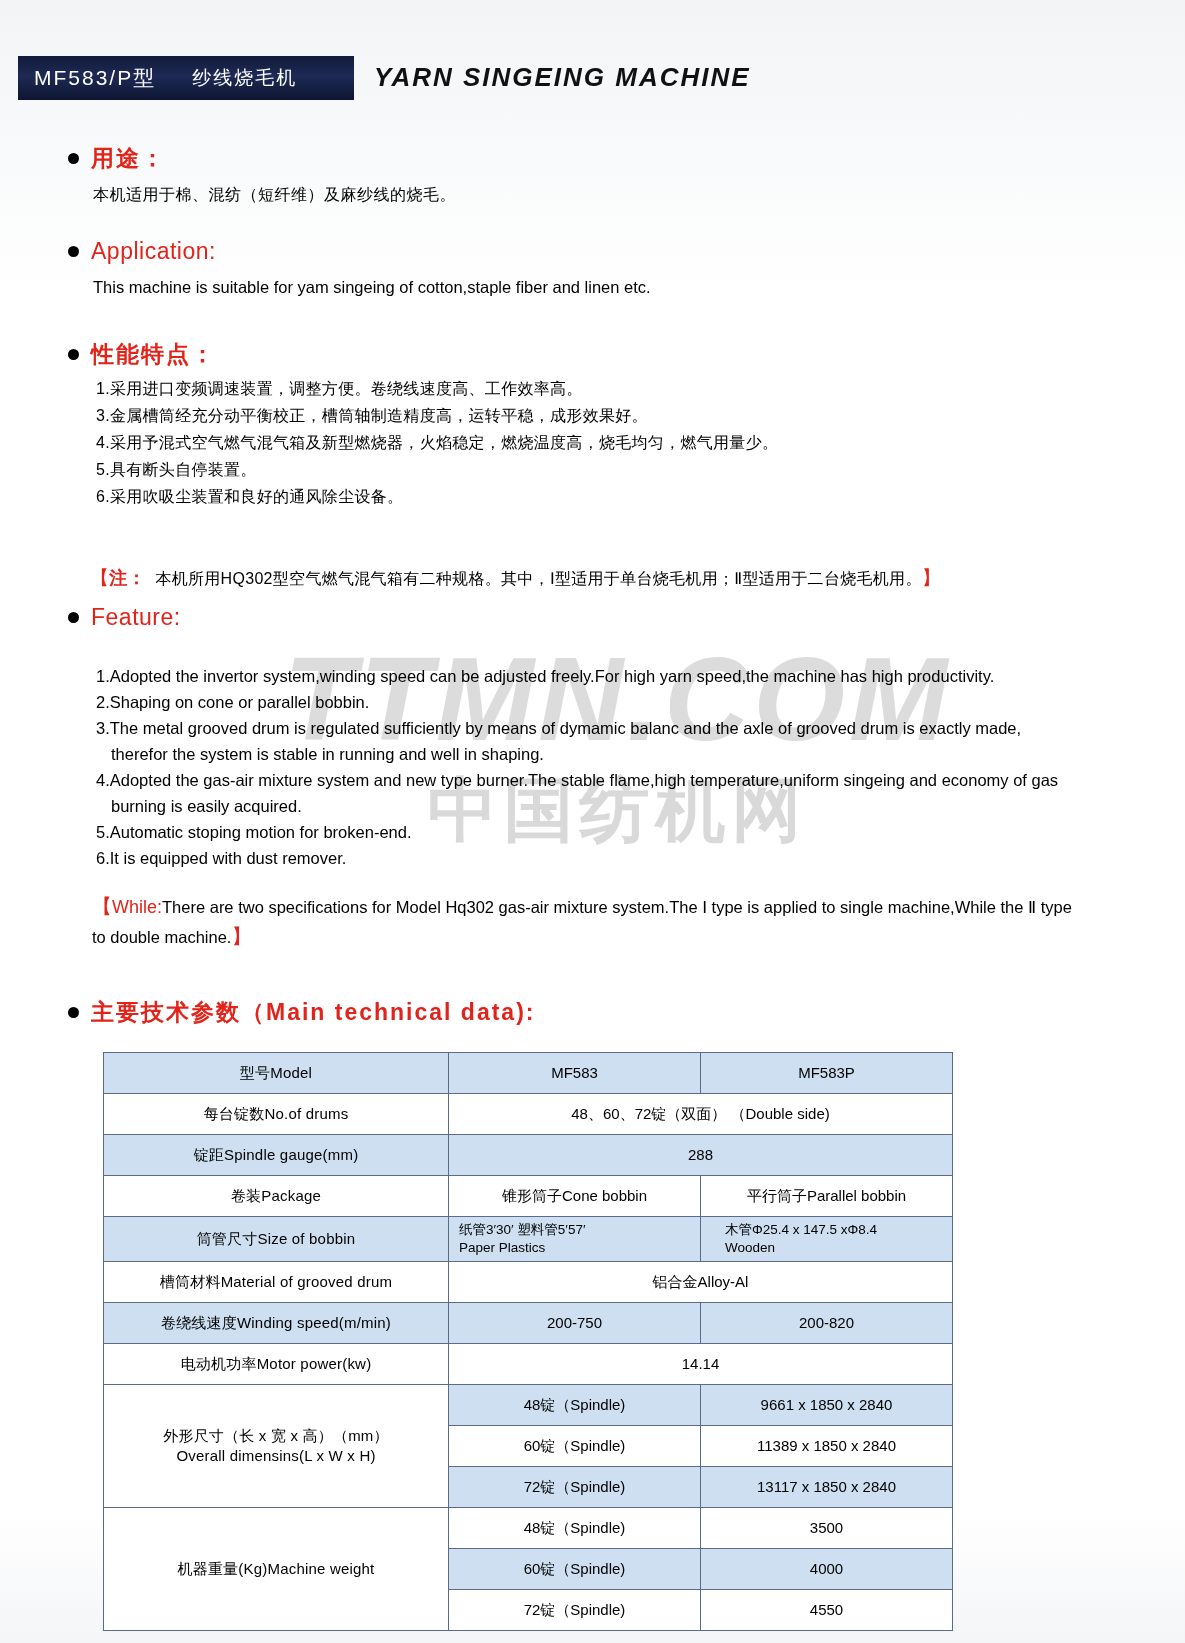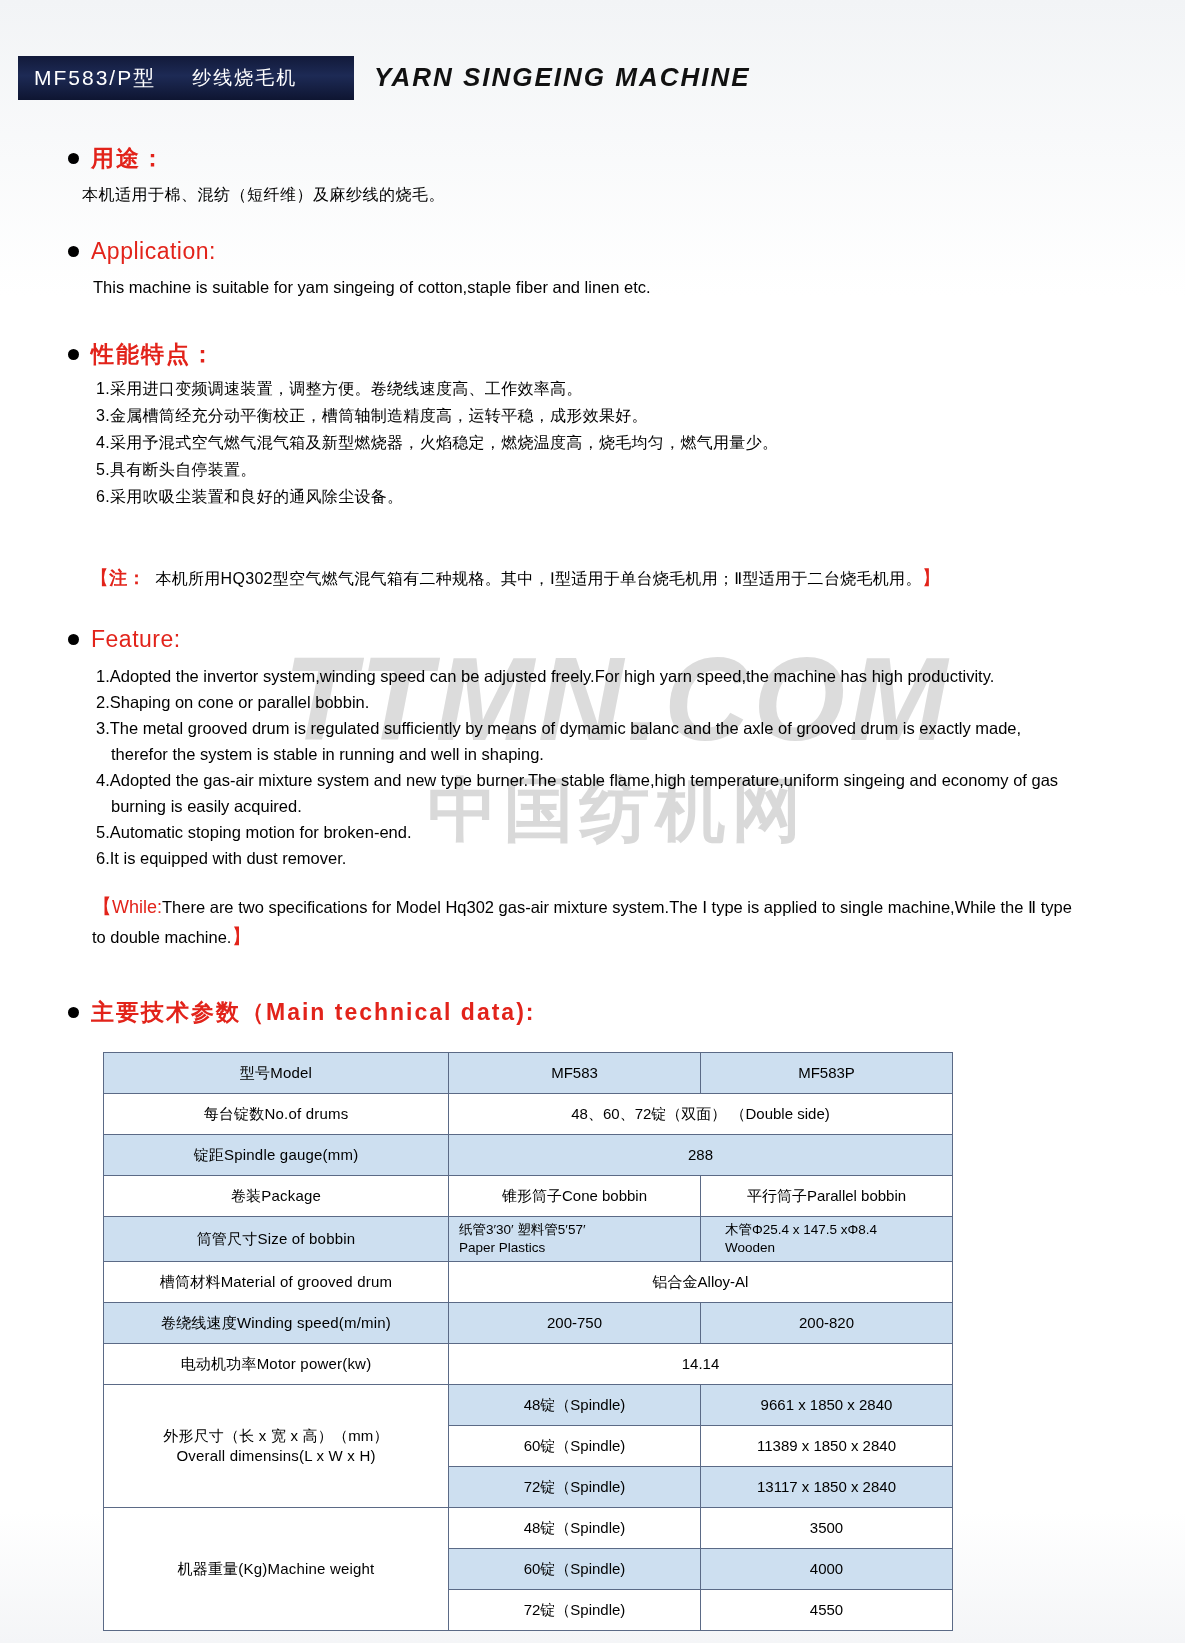--- a/index.html
+++ b/index.html
@@ -228,21 +228,21 @@
   <div class="wm-line1">TTMN.COM</div>
   <div class="wm-line2">中国纺机网</div>
 </div>
 
 <div class="content">
 
   <div class="sec-title" style="left:68px; top:143px;">
     <span class="bullet"></span>
     <span class="t-cn">用途：</span>
   </div>
-  <div class="body-cn" style="left:82px; top:182px; width:900px;">本机适用于棉、混纺（短纤维）及麻纱线的烧毛。</div>
+  <div class="body-cn" style="left:93px; top:182px; width:900px;">本机适用于棉、混纺（短纤维）及麻纱线的烧毛。</div>
 
   <div class="sec-title" style="left:68px; top:238px;">
     <span class="bullet"></span>
     <span class="t-en">Application:</span>
   </div>
   <div class="body-en" style="left:93px; top:275px; width:950px;">This machine is suitable for yam singeing of cotton,staple fiber and linen etc.</div>
 
   <div class="sec-title" style="left:68px; top:339px;">
     <span class="bullet"></span>
     <span class="t-cn">性能特点：</span>
@@ -252,21 +252,21 @@
     <div>3.金属槽筒经充分动平衡校正，槽筒轴制造精度高，运转平稳，成形效果好。</div>
     <div>4.采用予混式空气燃气混气箱及新型燃烧器，火焰稳定，燃烧温度高，烧毛均匀，燃气用量少。</div>
     <div>5.具有断头自停装置。</div>
     <div>6.采用吹吸尘装置和良好的通风除尘设备。</div>
   </div>
 
   <div class="note-cn" style="left:90px; top:565px; width:960px;">
     <span class="brk">【</span><span class="nlabel">注：</span>&nbsp;&nbsp;<span>本机所用HQ302型空气燃气混气箱有二种规格。其中，Ⅰ型适用于单台烧毛机用；Ⅱ型适用于二台烧毛机用。</span><span class="brk">】</span>
   </div>
 
-  <div class="sec-title" style="left:68px; top:626px;">
+  <div class="sec-title" style="left:68px; top:604px;">
     <span class="bullet"></span>
     <span class="t-en">Feature:</span>
   </div>
   <div class="list-en" style="left:96px; top:663px; width:1000px;">
     <div class="li">1.Adopted the invertor system,winding speed can be adjusted freely.For high yarn speed,the machine has high productivity.</div>
     <div class="li">2.Shaping on cone or parallel bobbin.</div>
     <div class="li">3.The metal grooved drum is regulated sufficiently by means of dymamic balanc and the axle of grooved drum is exactly made,</div>
     <div class="li indent">therefor the system is stable in running and well in shaping.</div>
     <div class="li">4.Adopted the gas-air mixture system and new type burner.The stable flame,high temperature,uniform singeing and economy of gas</div>
     <div class="li indent">burning is easily acquired.</div>

